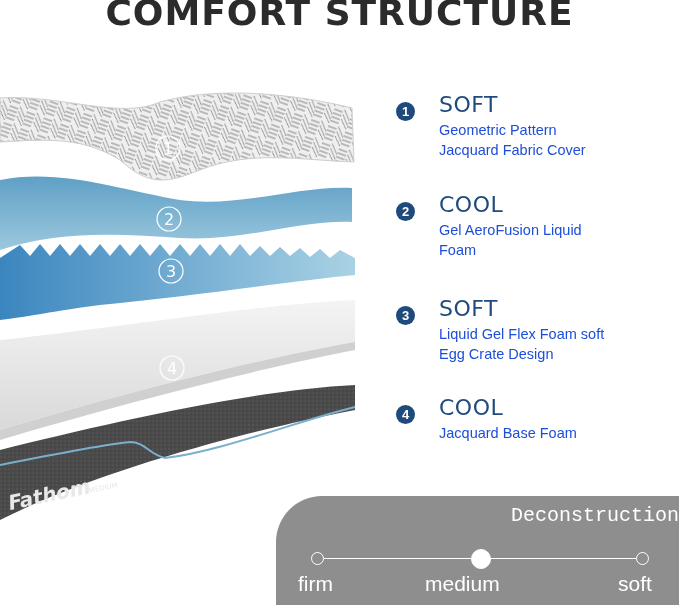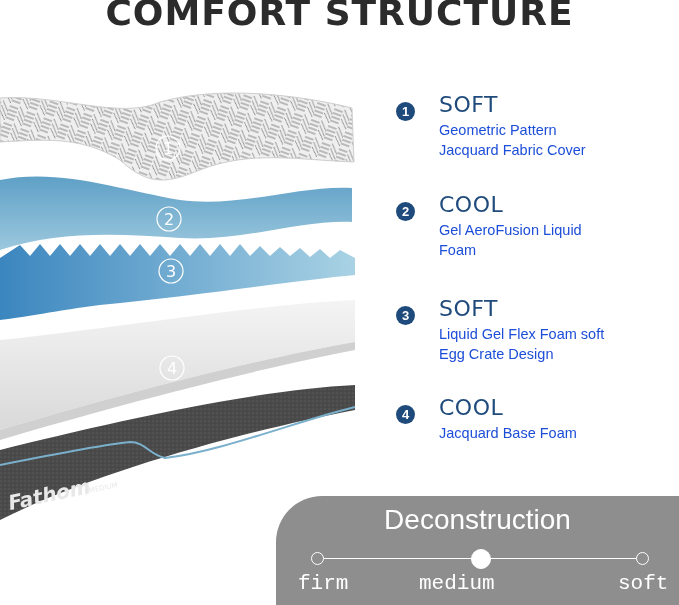--- a/index.html
+++ b/index.html
@@ -5,25 +5,25 @@
   html, body { margin:0; padding:0; }
   body { width:679px; height:605px; background:#ffffff; position:relative; overflow:hidden; font-family:"Liberation Sans", sans-serif; }
   .title { position:absolute; top:-8px; left:0; width:679px; text-align:center; font-size:36px; font-weight:bold; color:#2b2b2b; letter-spacing:1px; font-family:"DejaVu Sans", sans-serif; }
   .illus { position:absolute; left:0; top:80px; width:380px; height:460px; }
   .features { position:absolute; left:396px; top:92px; width:283px; }
   .feature { position:absolute; left:0; width:283px; }
   .num { position:absolute; left:0; top:10px; width:19px; height:19px; border-radius:50%; background:#1f4a7c; color:#fff; font-size:13px; font-weight:bold; text-align:center; line-height:19px; }
   .fname { position:absolute; left:43px; top:0; font-size:22px; color:#1f4a7c; font-family:"DejaVu Sans", sans-serif; letter-spacing:0.5px; }
   .fdesc { position:absolute; left:43px; top:28px; font-size:14.5px; line-height:20px; color:#1d4ed8; font-family:Liberation Sans, sans-serif; white-space:pre-line; width:240px; }
   .panel { position:absolute; left:276px; top:496px; width:410px; height:120px; background:#8e8e8e; border-top-left-radius:46px; }
-  .panel-title { position:absolute; left:0; top:8px; width:403px; text-align:center; font-size:28px; color:#ffffff; font-family:Liberation Sans, sans-serif; }
+  .panel-title { position:absolute; left:0; top:8px; width:403px; text-align:right; font-size:20px; color:#ffffff; font-family:Liberation Mono, monospace; }
   .scale-line { position:absolute; left:48px; top:62px; width:318px; height:1px; background:#ffffff; }
   .dot { position:absolute; width:13px; height:13px; border-radius:50%; border:1.5px solid #fff; background:#8e8e8e; box-sizing:border-box; }
   .dot.active { width:20px; height:20px; background:#fff; }
-  .lbl { position:absolute; top:76px; font-size:21px; color:#ffffff; font-family:Liberation Mono, monospace; }
+  .lbl { position:absolute; top:76px; font-size:21px; color:#ffffff; font-family:Liberation Sans, sans-serif; }
 </style>
 </head>
 <body>
 
 <div class="title">COMFORT STRUCTURE</div>
 
 <svg class="illus" viewBox="0 0 380 460">
   <defs>
     <pattern id="zig" width="18" height="18" patternUnits="userSpaceOnUse" patternTransform="rotate(20)">
       <rect width="18" height="18" fill="#efefef"></rect>
@@ -99,15 +99,15 @@
   </div>
 </div>
 
 <div class="panel">
   <div class="panel-title">Deconstruction</div>
   <div class="scale-line"></div>
   <div class="dot" style="left:35px; top:56px;"></div>
   <div class="dot active" style="left:195px; top:53px;"></div>
   <div class="dot" style="left:360px; top:56px;"></div>
   <div class="lbl" style="left:22px;">firm</div>
-  <div class="lbl" style="left:143px;">medium</div>
+  <div class="lbl" style="left:149px;">medium</div>
   <div class="lbl" style="left:342px;">soft</div>
 </div>
 
 </body></html>

